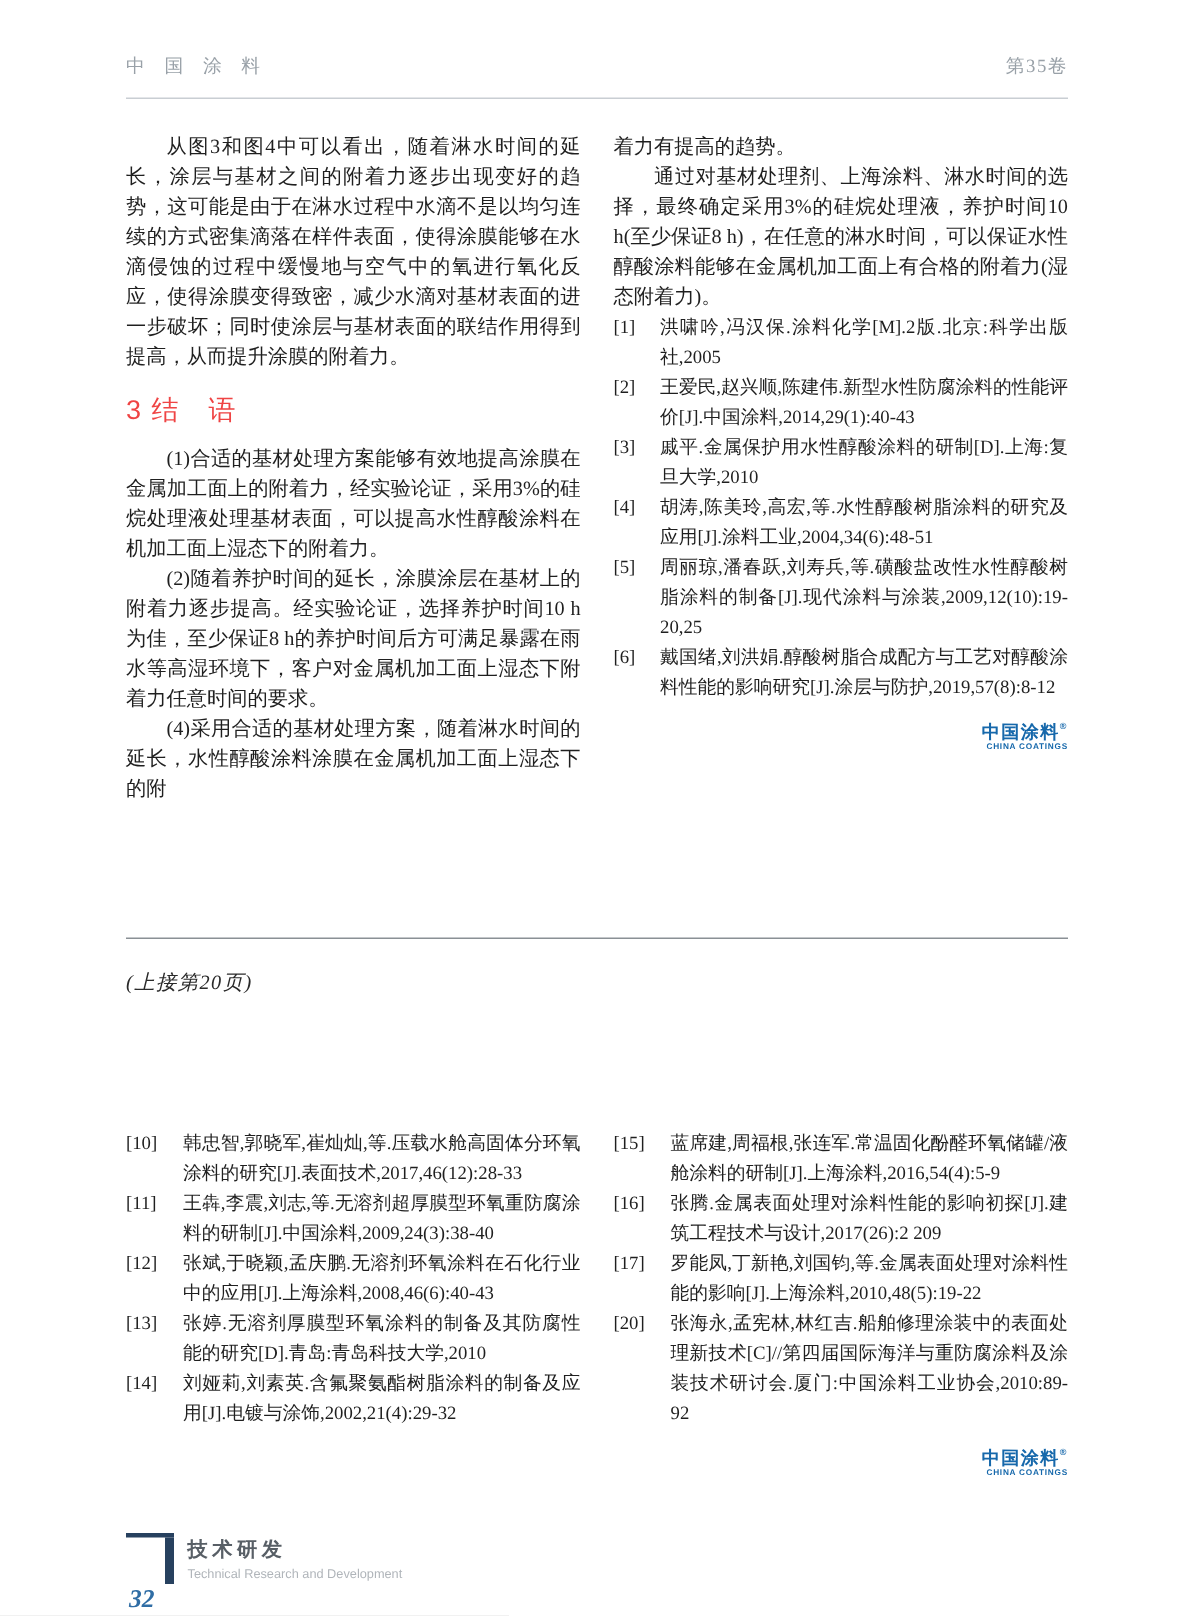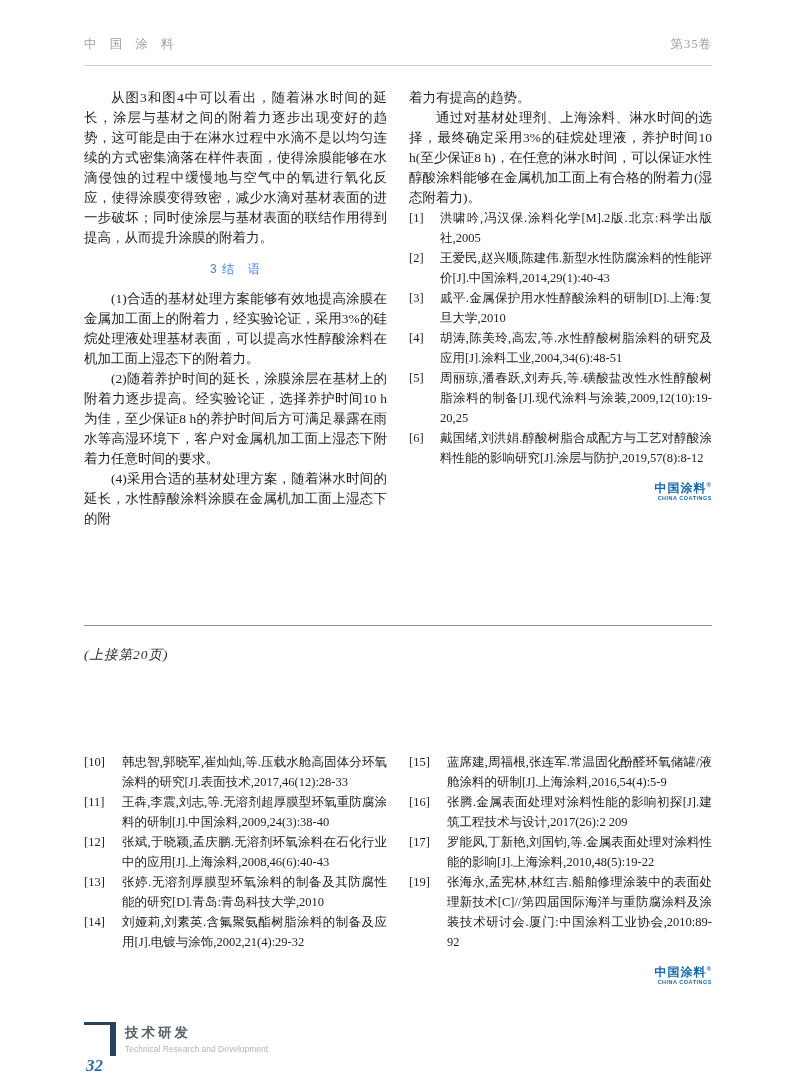--- a/index.html
+++ b/index.html
@@ -24,21 +24,21 @@
     display:flex;gap:22px;
   }
   .col{width:303px;}
   .body-para{
     margin:0;font-size:13.5px;line-height:20px;text-align:justify;
   }
   .indent{text-indent:2em;}
   .section-heading{
     margin:13px 0 11px 0;font-weight:400;
     font-family:"Liberation Sans","DejaVu Sans",sans-serif;
-    font-size:12px;color:#3b82f6;letter-spacing:1px;text-align:center;
+    font-size:18px;color:#ef4444;letter-spacing:1px;
   }
   .ref-heading{
     margin:11px 0 7px 0;text-align:center;
     font-size:13.5px;font-weight:bold;letter-spacing:2px;
   }
   .ref-item{
     display:flex;font-size:12.5px;line-height:20px;text-align:justify;
   }
   .ref-no{flex:0 0 31px;}
   .ref-text{flex:1;}
@@ -185,21 +185,21 @@
             <span class="ref-no">[16]</span>
             <span class="ref-text">张腾.金属表面处理对涂料性能的影响初探[J].建筑工程技术与设计,2017(26):2 209</span>
           </div>
 
           <div class="ref-item">
             <span class="ref-no">[17]</span>
             <span class="ref-text">罗能凤,丁新艳,刘国钧,等.金属表面处理对涂料性能的影响[J].上海涂料,2010,48(5):19-22</span>
           </div>
 
           <div class="ref-item">
-            <span class="ref-no">[19]</span>
+            <span class="ref-no">[20]</span>
             <span class="ref-text">张海永,孟宪林,林红吉.船舶修理涂装中的表面处理新技术[C]//第四届国际海洋与重防腐涂料及涂装技术研讨会.厦门:中国涂料工业协会,2010:89-92</span>
           </div>
         </div>
       <div class="logo">
         <div class="logo-cn"><span>中国涂料</span><sup>®</sup></div>
         <div class="logo-en">CHINA COATINGS</div>
       </div>
     </div>
   </section>
 

